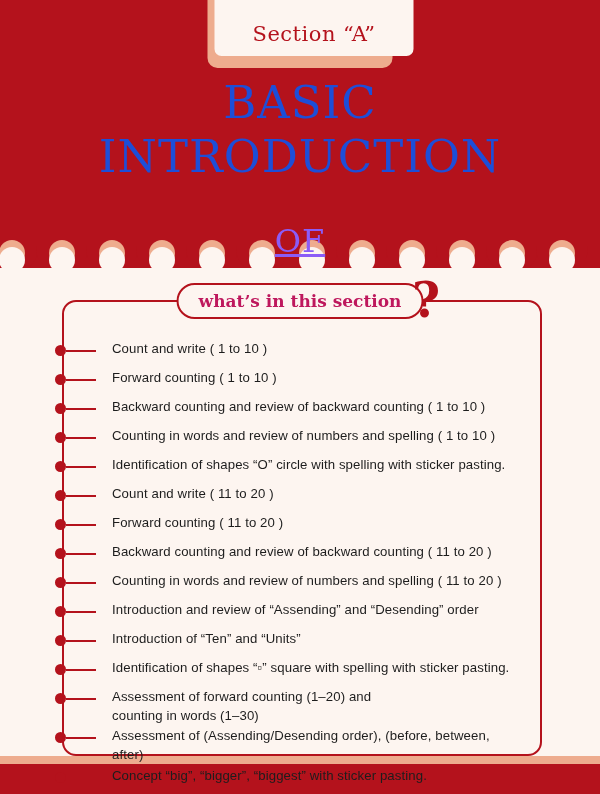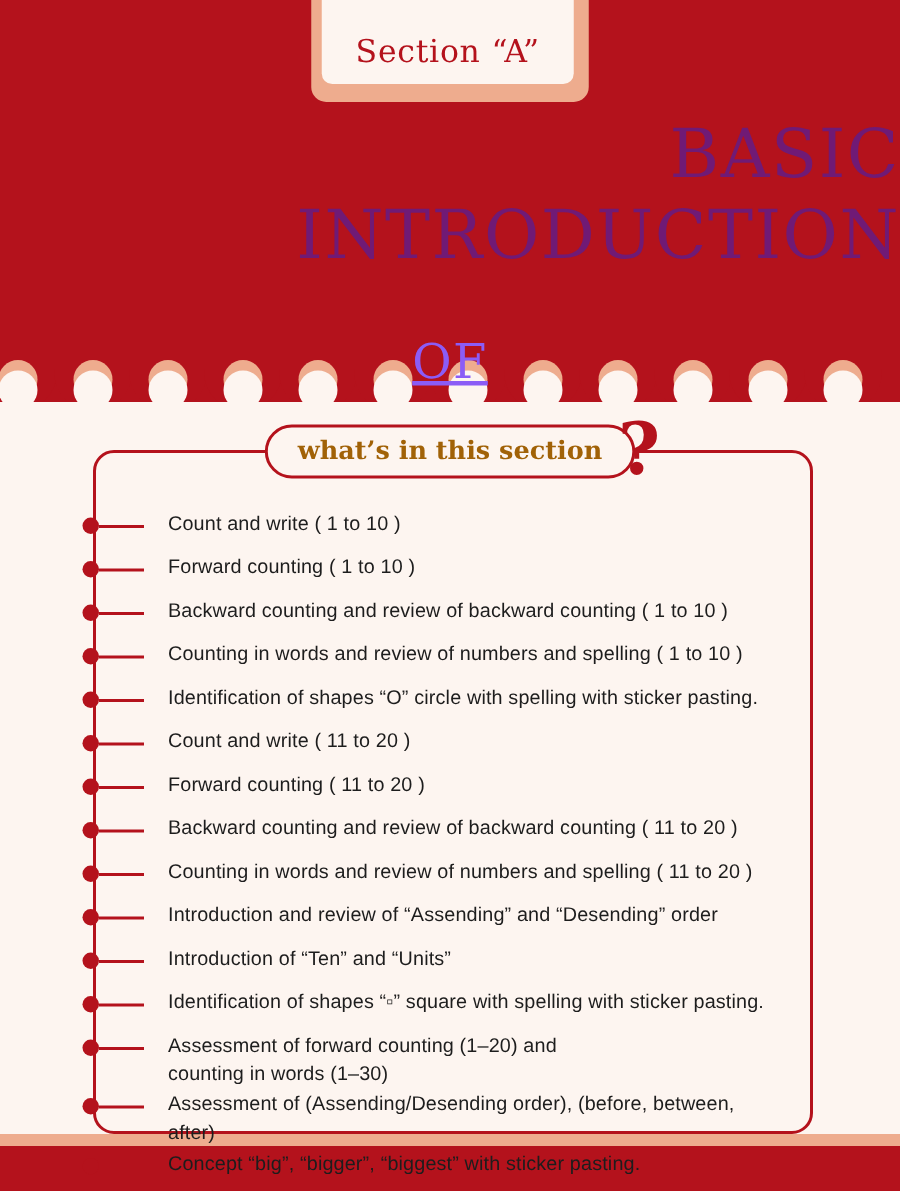--- a/index.html
+++ b/index.html
@@ -50,21 +50,21 @@
     height: 68px;
     background: #eeac8e;
     border-bottom-left-radius: 10px;
     border-bottom-right-radius: 10px;
     z-index: 3;
   }
   .section-tag-inner {
     position: absolute;
     left: 7px;
     top: 0;
-    width: 168px;
+    width: 199px;
     height: 56px;
     background: #fdf5f0;
     border-bottom-left-radius: 7px;
     border-bottom-right-radius: 7px;
     display: flex;
     align-items: flex-end;
     justify-content: center;
     padding-bottom: 10px;
     box-sizing: border-box;
   }
@@ -75,22 +75,22 @@
     letter-spacing: 0.5px;
     white-space: nowrap;
   }
 
   .banner-title {
     position: absolute;
     z-index: 3;
     left: 0;
     top: 80px;
     width: 600px;
-    text-align: right;
-    color: #701a75;
+    text-align: center;
+    color: #1d4ed8;
     font-family: "DejaVu Serif", serif;
     line-height: 1.02;
   }
   .banner-title .l1 {
     display: block;
     font-size: 45px;
     letter-spacing: 1px;
   }
   .banner-title .l2 {
     display: block;
@@ -137,21 +137,21 @@
     height: 32px;
     padding: 0 20px;
     display: flex;
     align-items: center;
     justify-content: center;
   }
   .whats-pill span {
     font-family: "DejaVu Serif", serif;
     font-weight: bold;
     font-size: 17px;
-    color: #a16207;
+    color: #be185d;
     white-space: nowrap;
   }
   .qmark {
     position: absolute;
     z-index: 6;
     left: 412px;
     top: 276px;
     font-family: "DejaVu Serif", serif;
     font-weight: bold;
     font-size: 48px;

